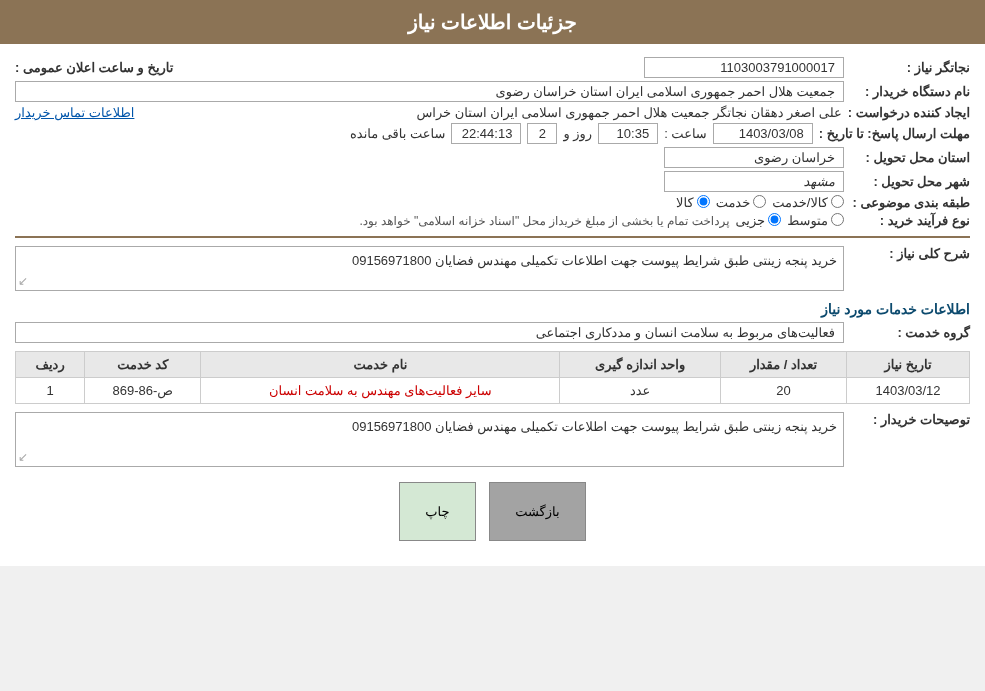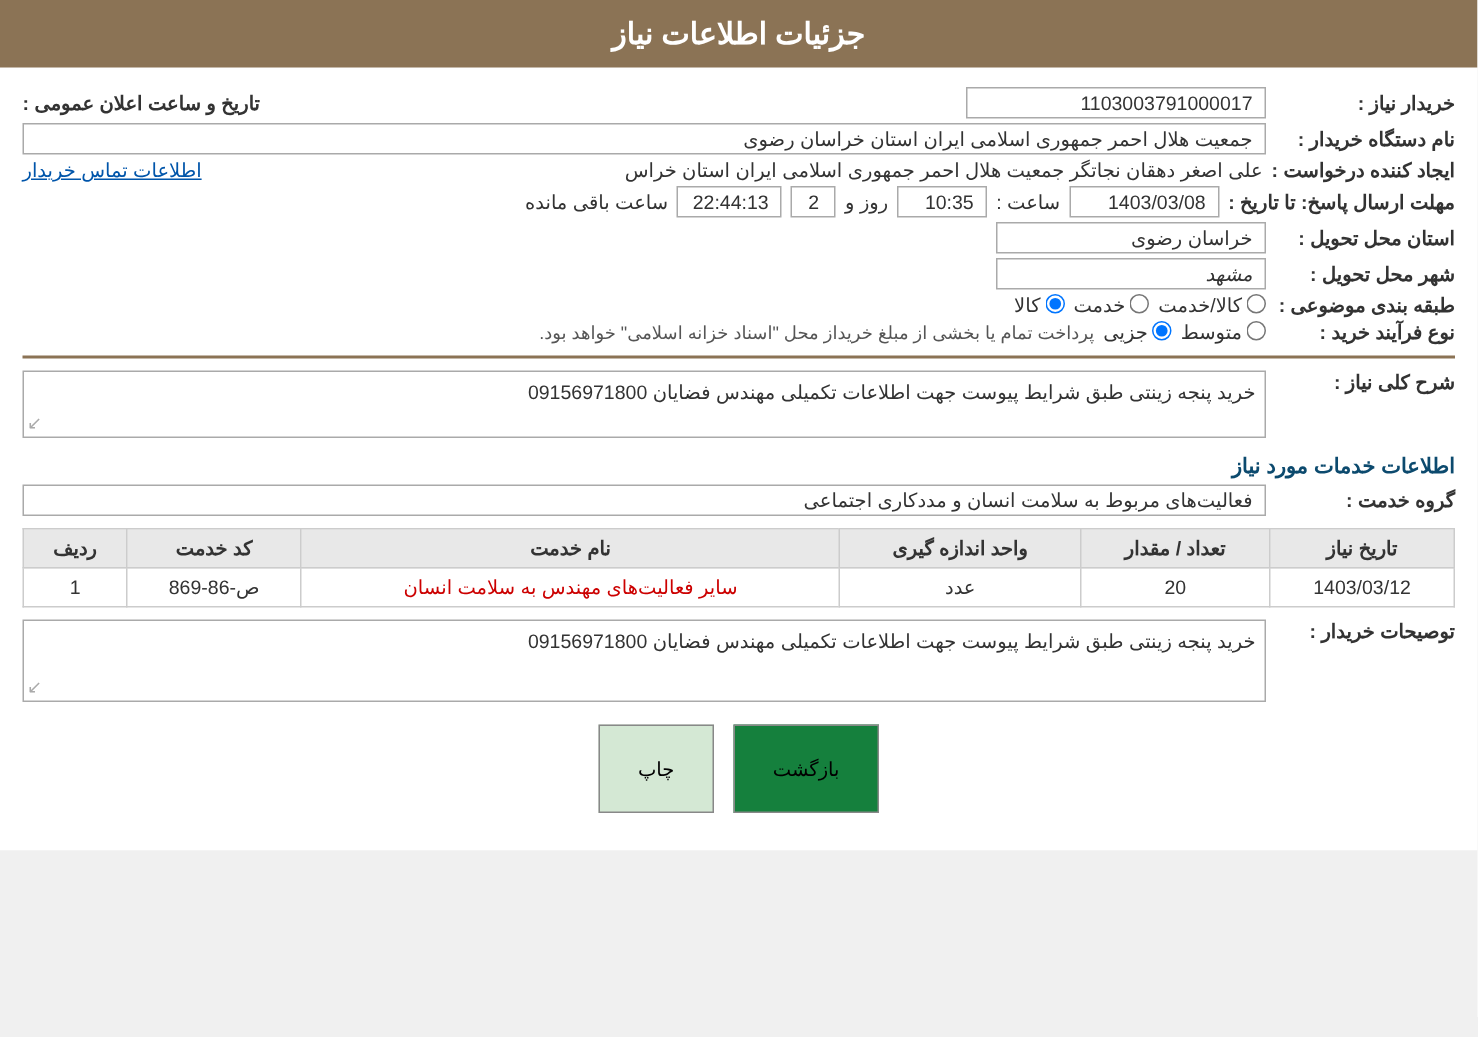--- a/index.html
+++ b/index.html
@@ -88,21 +88,21 @@
       border: 1px solid #888;
       cursor: pointer;
       font-size: 13px;
       font-family: Tahoma, Arial, sans-serif;
     }
     .btn-print {
       background: #d4e8d4;
       border-color: #888;
     }
     .btn-back {
-      background: #15803d;
+      background: #a3a3a3;
       border-color: #888;
     }
     .separator {
       border-top: 2px solid #8B7355;
       margin: 8px 0;
     }
     .lbl {
       font-weight: bold;
       white-space: nowrap;
       min-width: 120px;
@@ -126,21 +126,21 @@
 <body>
 
 <div class="page-container">
   <div class="header">
     <span>جزئیات اطلاعات نیاز</span>
   </div>
 
   <div class="content">
 
     <div class="row-line">
-      <span class="lbl">خریدار نیاز :</span>
+      <span class="lbl">نجاتگر نیاز :</span>
       <span class="val-box" style="min-width:200px;">1103003791000017</span>
       <span style="flex:1;"></span>
       <span class="lbl">تاریخ و ساعت اعلان عمومی :</span>
     </div>
 
     <div class="row-line">
       <span class="lbl">نام دستگاه خریدار :</span>
       <span class="val-box" style="flex:1;">جمعیت هلال احمر جمهوری اسلامی ایران استان خراسان رضوی</span>
     </div>
 

